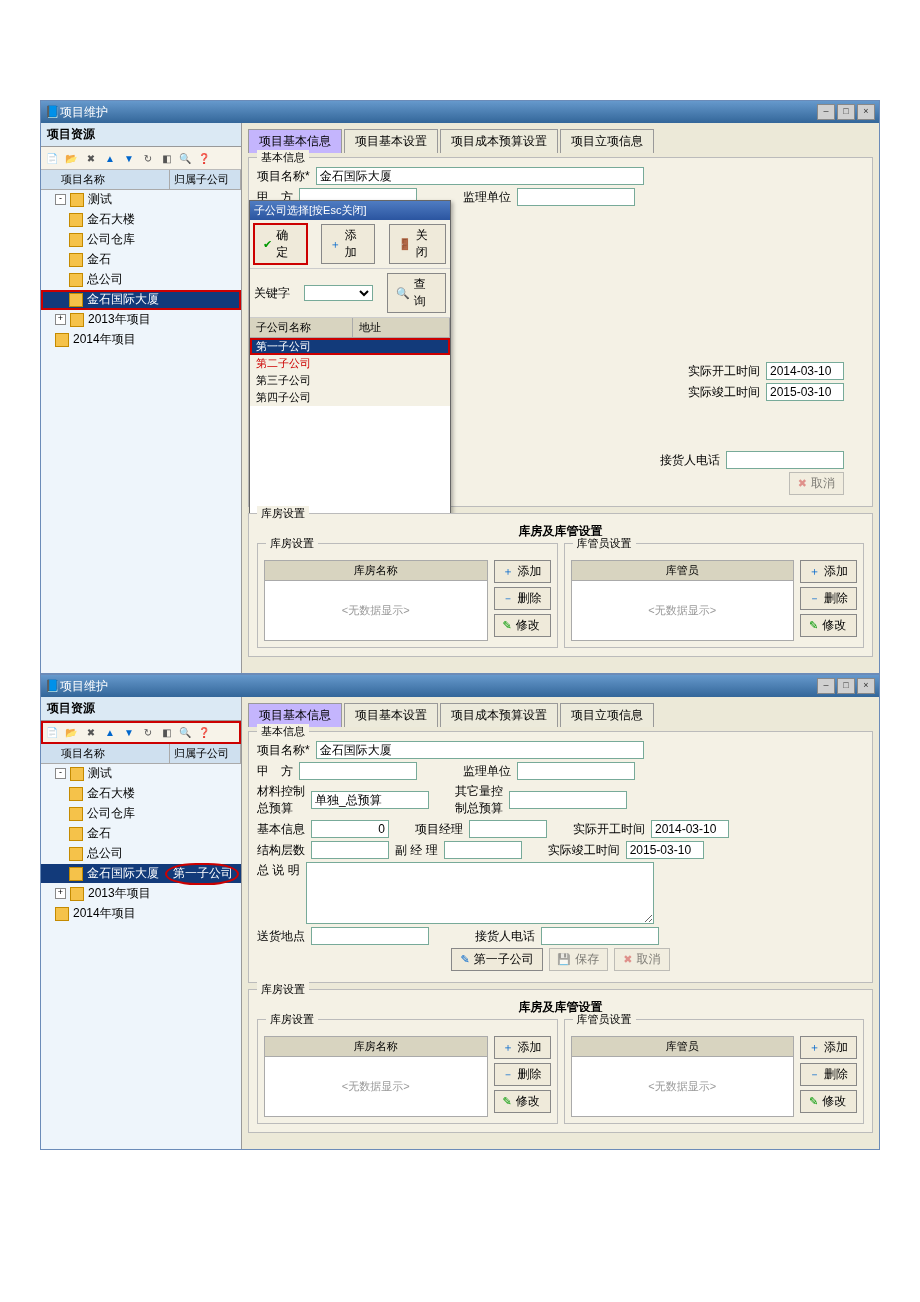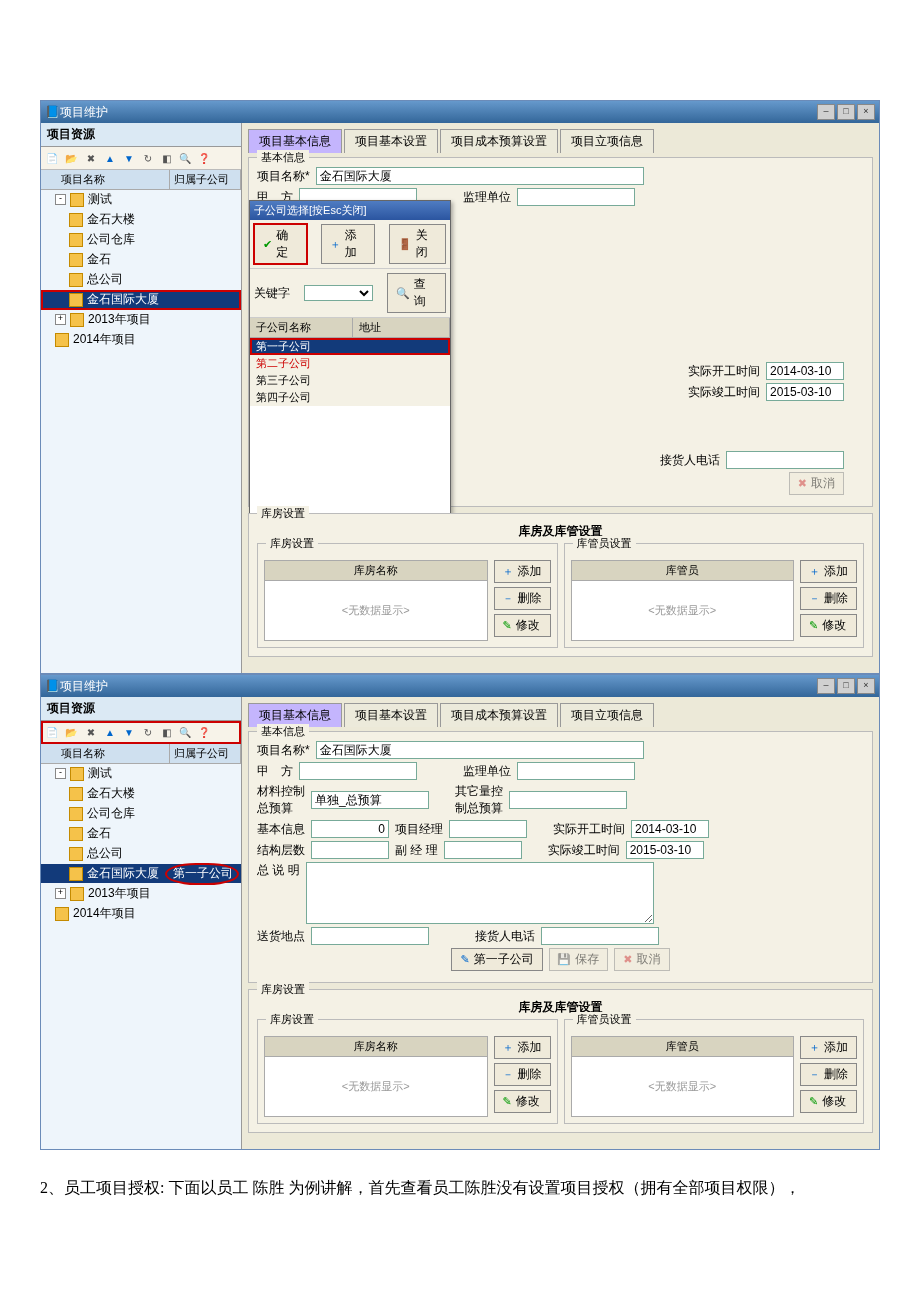--- a/index.html
+++ b/index.html
@@ -378,21 +378,21 @@
           <span class="lbl" style="white-space:pre">材料控制
 总预算</span>
           <input class="inp med" value="单独_总预算" style="">
           <span class="lbl" style="white-space:pre;margin-left:20px">其它量控
 制总预算</span>
           <input class="inp med" style="">
         </div>
         <div class="frow">
           <span class="lbl">基本信息</span>
           <input class="inp short" style="text-align: right;" value="0">
-          <span class="lbl" style="">项目经理</span>
+          <span class="lbl" style="margin-left:20px">项目经理</span>
           <input class="inp short" style="">
           <span class="lbl" style="margin-left:20px">实际开工时间</span>
           <input class="inp short" value="2014-03-10" style="">
         </div>
         <div class="frow">
           <span class="lbl">结构层数</span>
           <input class="inp short" style="">
           <span class="lbl" style="">副 经 理</span>
           <input class="inp short" style="">
           <span class="lbl" style="margin-left:20px">实际竣工时间</span>
@@ -473,15 +473,14 @@
                     </span>
               </div>
             </div>
           </div>
         </div>
       </div>
     </div>
   </div>
 </div>
 
-<div class="bodytext">2、员工项目授权:  下面以员工 陈胜 为例讲解，首先查看员工陈胜没有设置项目授权（拥有全部项目权限），</div>
 
 </div>
 
 </body></html>

